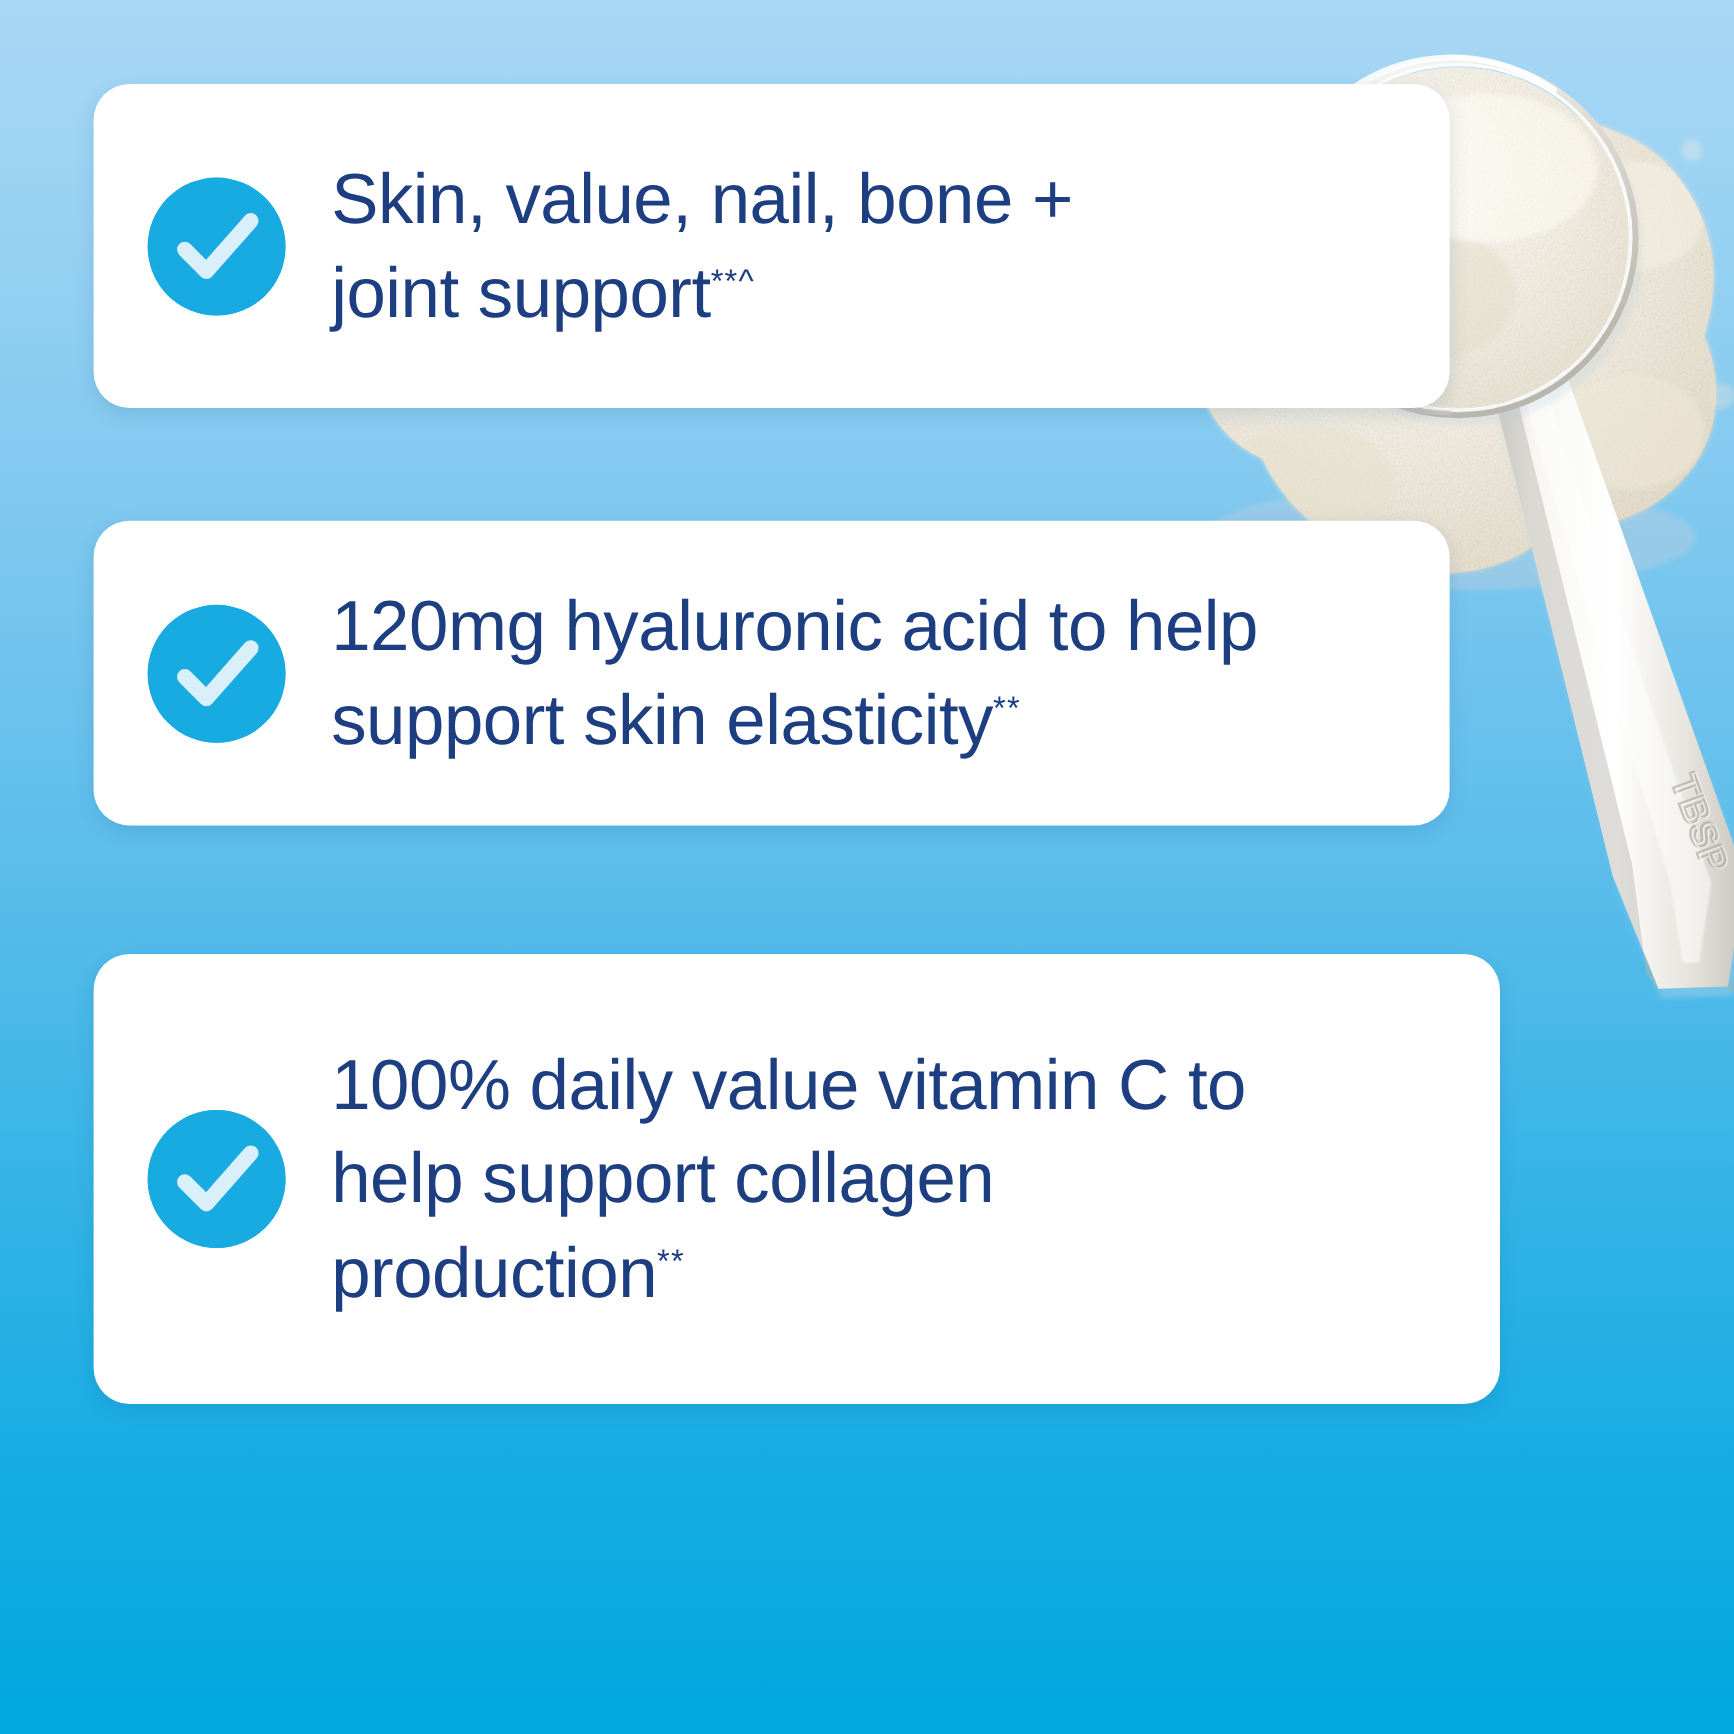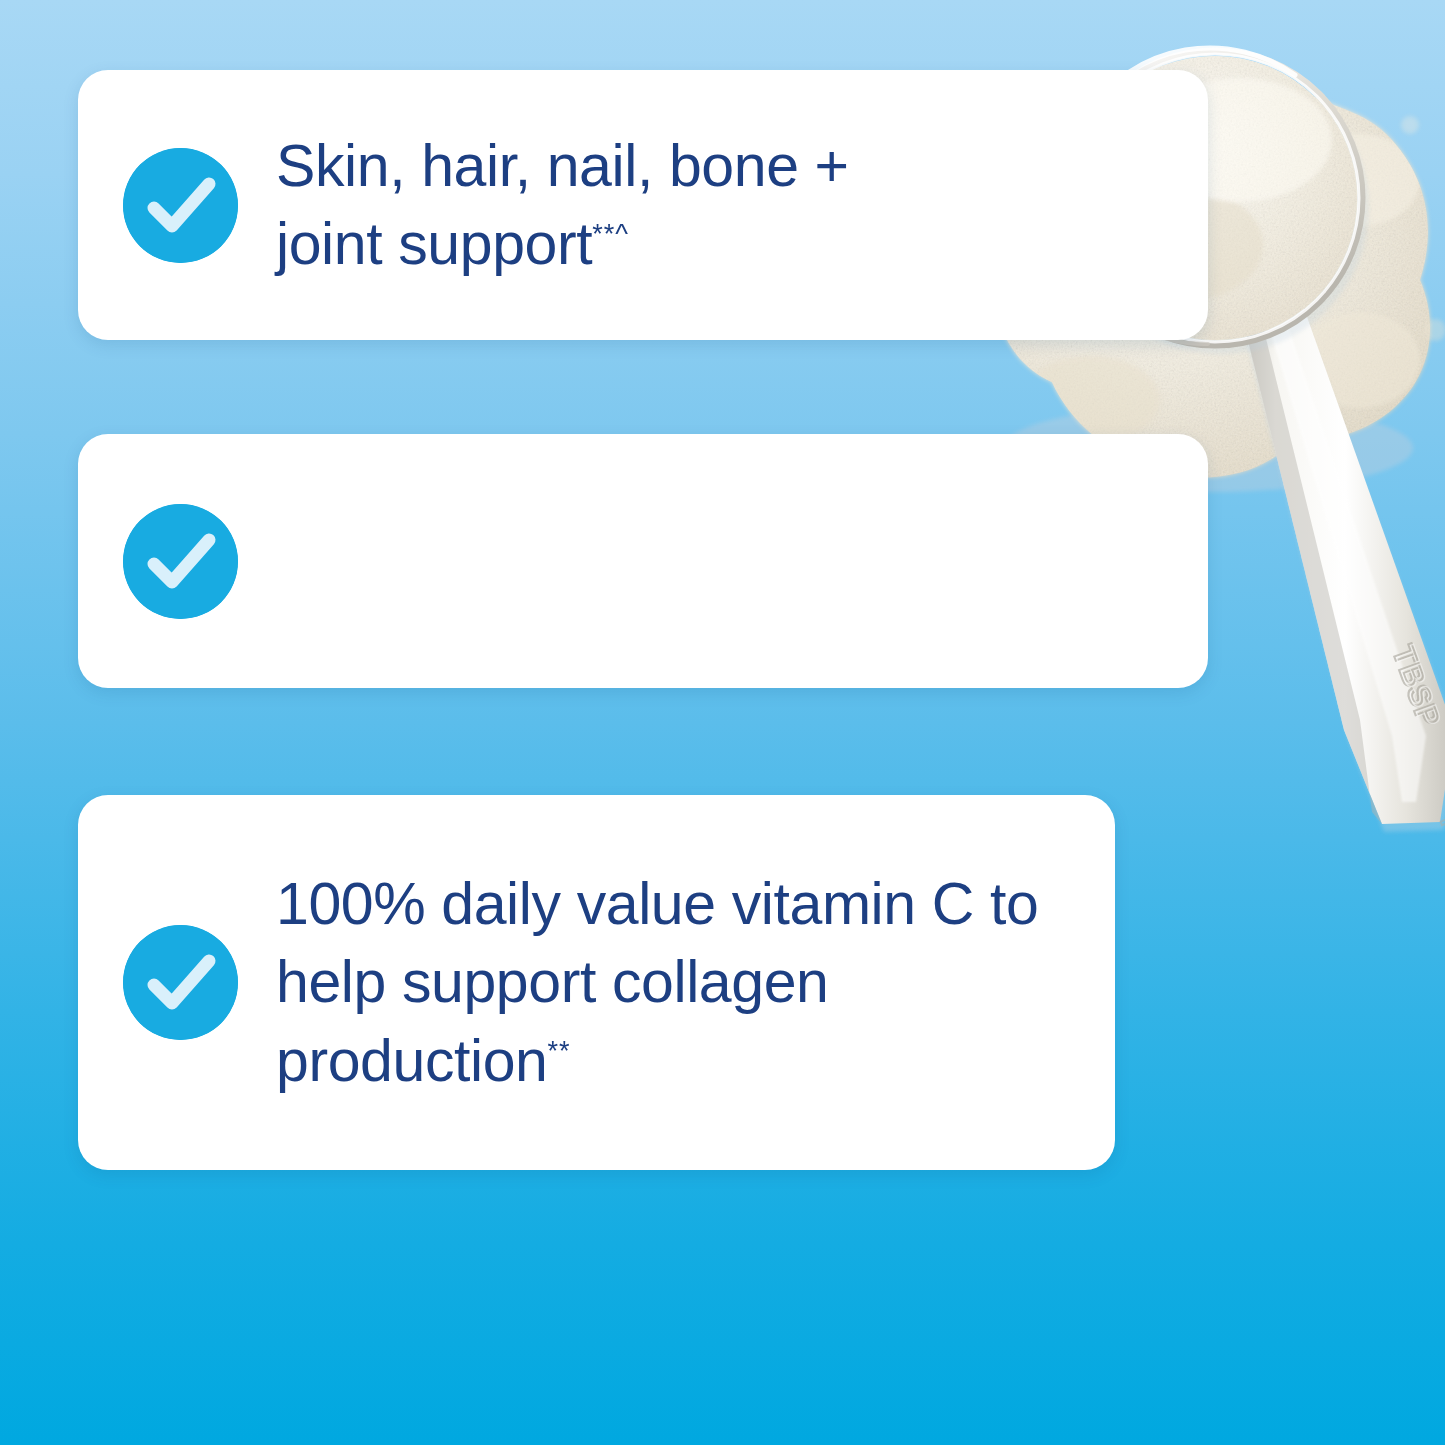--- a/index.html
+++ b/index.html
@@ -34,21 +34,21 @@
     background: #ffffff;
     border-radius: 30px;
     box-shadow: 0 5px 16px rgba(0, 70, 120, 0.13);
     display: flex;
     align-items: center;
     box-sizing: border-box;
   }
 
   #card-1 { left: 78px;  top: 70px;   width: 1130px; height: 270px; }
   #card-2 { left: 78px;  top: 434px;  width: 1130px; height: 254px; }
-  #card-3 { left: 78px;  top: 795px;  width: 1037px; height: 375px; }
+  #card-3 { left: 78px;  top: 795px;  width: 1172px; height: 375px; }
 
   .check-wrap {
     flex: 0 0 auto;
     width: 115px;
     height: 115px;
     margin-left: 45px;
     margin-right: 38px;
     position: relative;
   }
   .check-circle {
@@ -219,31 +219,34 @@
   </svg>
 
   <div class="card" id="card-1">
     <div class="check-wrap">
       <svg class="check-circle" viewBox="0 0 115 115" xmlns="http://www.w3.org/2000/svg">
         <circle cx="57.5" cy="57.5" r="57.5" fill="#18ABE1"></circle>
         <path d="M31 60 L49 78 L86 36" fill="none" stroke="#d9f0fb" stroke-width="13" stroke-linecap="round" stroke-linejoin="round"></path>
       </svg>
     </div>
     <div class="card-text">
-      <span>Skin, hair, nail, bone + joint support</span><span class="sup">**^</span>
+      <span>Skin, value, nail, bone + joint support</span><span class="sup">**^</span>
     </div>
   </div>
 
   <div class="card" id="card-2">
     <div class="check-wrap">
       <svg class="check-circle" viewBox="0 0 115 115" xmlns="http://www.w3.org/2000/svg">
         <circle cx="57.5" cy="57.5" r="57.5" fill="#18ABE1"></circle>
         <path d="M31 60 L49 78 L86 36" fill="none" stroke="#d9f0fb" stroke-width="13" stroke-linecap="round" stroke-linejoin="round"></path>
       </svg>
     </div>
+    <div class="card-text">
+      <span>120mg hyaluronic acid to help support skin elasticity</span><span class="sup">**</span>
+    </div>
   </div>
 
   <div class="card" id="card-3">
     <div class="check-wrap">
       <svg class="check-circle" viewBox="0 0 115 115" xmlns="http://www.w3.org/2000/svg">
         <circle cx="57.5" cy="57.5" r="57.5" fill="#18ABE1"></circle>
         <path d="M31 60 L49 78 L86 36" fill="none" stroke="#d9f0fb" stroke-width="13" stroke-linecap="round" stroke-linejoin="round"></path>
       </svg>
     </div>
     <div class="card-text">

